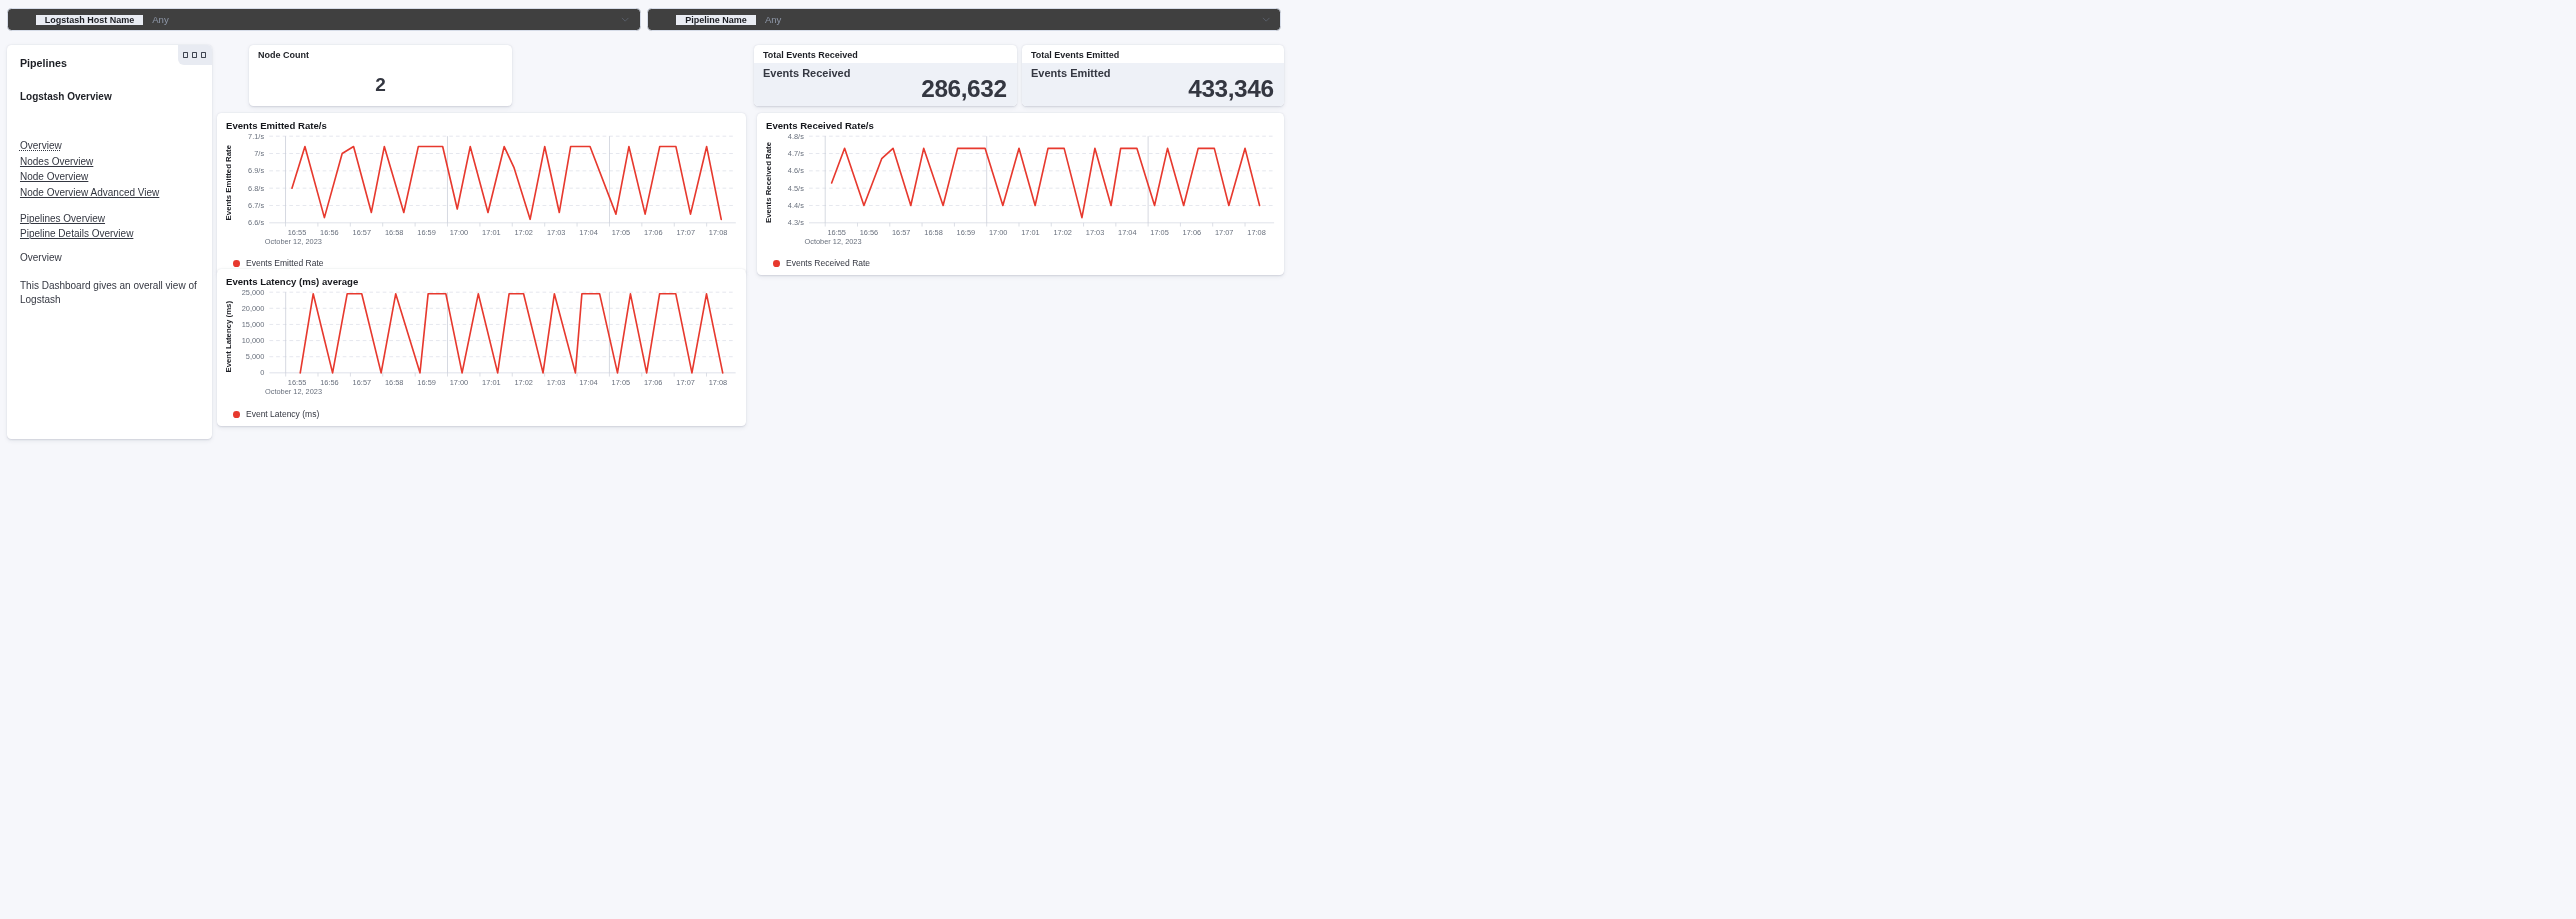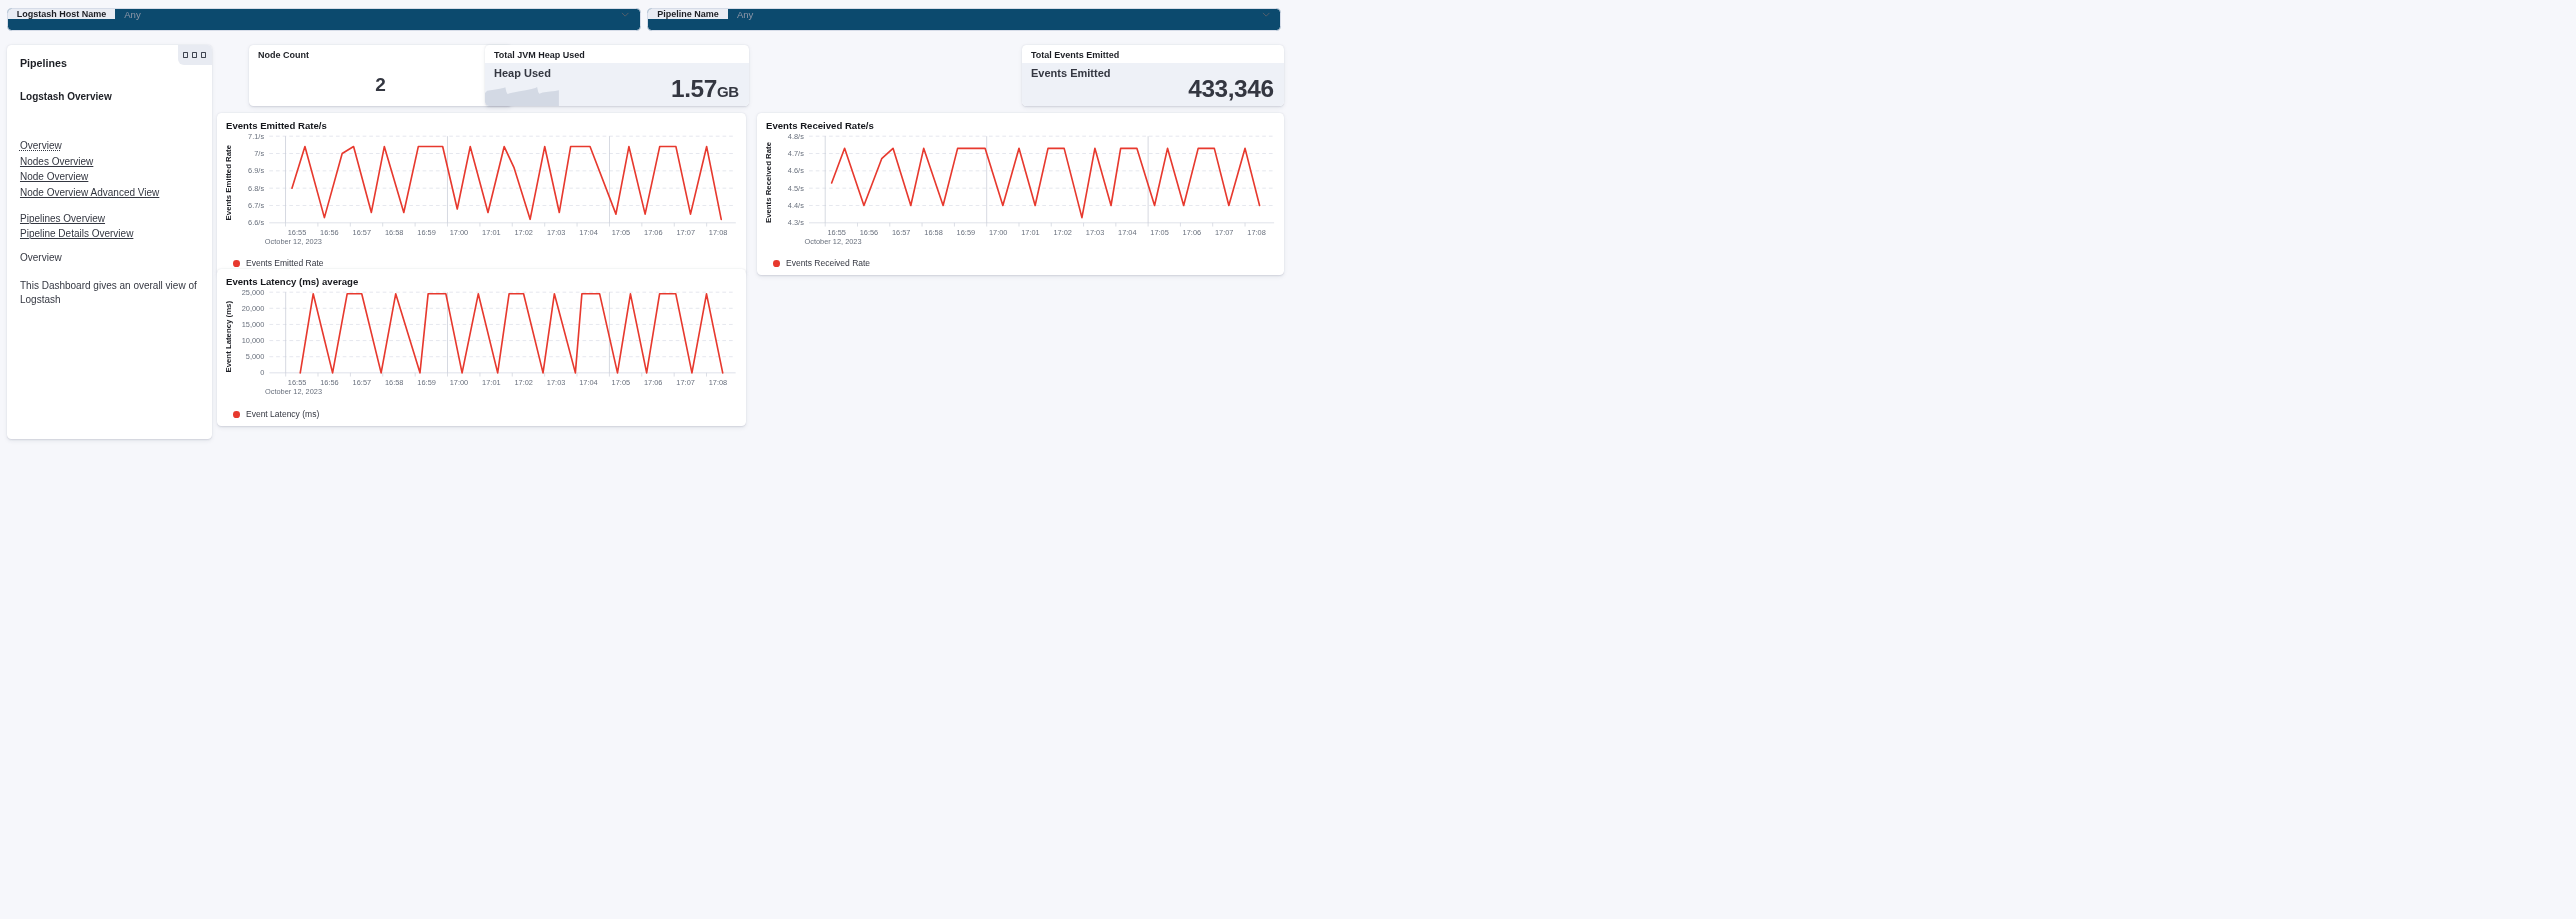--- a/index.html
+++ b/index.html
@@ -2,22 +2,22 @@
 <html style="font-size:12px"><head>
 <meta charset="utf-8">
 <style>
   * { margin:0; padding:0; box-sizing:border-box; }
   html,body { background:#f6f7fb; }
   body { font-family:"Liberation Sans", sans-serif; color:#343741; }
   .page { position:relative; width:1288px; height:460px; background:#f6f7fb; overflow:hidden; }
 
   
   .filters { position:absolute; left:6.7px; top:8.1px; right:6.7px; height:23px; display:flex; gap:6.7px; }
-  .filter-control { flex:1; display:flex; align-items:flex-start; background:#0c4a6e; border:0.7px solid #d6dce8;
-                    border-radius:4.4px; overflow:hidden; cursor:pointer; }
+  .filter-control { flex:1; display:flex; align-items:center; background:#404040; border:0.7px solid #d6dce8;
+                    border-radius:4.4px; overflow:hidden; cursor:pointer;padding-left:28px; }
   .filter-label { display:flex; align-items:center; padding:0 9px; background:#e9ecf3;
                   font-size:9px; font-weight:bold; color:#1d1f25; white-space:nowrap; }
   .filter-value { display:flex; align-items:center; padding:0 9px; font-size:9.6px; color:#8e97a8; flex:1; }
   .caret { display:flex; align-items:center; padding-right:9px; color:#5a606b; }
 
   
   .panel { position:absolute; background:#fff; border-radius:4.4px;
            box-shadow:0 0.7px 1.5px rgba(40,50,80,.12), 0 1.5px 4.4px rgba(40,50,80,.08); }
   .panel-title { padding:5.2px 9px 0 9px; font-size:9px; font-weight:bold; color:#1d1f25; }
   .chart-title { padding:6.7px 9px 0 9px; font-size:9.6px; font-weight:bold; color:#16181d; }
@@ -107,31 +107,28 @@
     <a class="nav-link">Pipeline Details Overview</a>
     <div class="nav-subheading">Overview</div>
     <div class="nav-desc">This Dashboard gives an overall view of Logstash</div>
   </div>
 
   <div class="panel" id="node-count-panel">
     <div class="panel-title">Node Count</div>
     <div class="big-number">2</div>
   </div>
 
-  <div class="panel" id="jvm-heap-panel">
-    <div class="panel-title">Total JVM Heap Used</div>
+
+  <div class="panel" id="events-received-panel">
+    <div class="panel-title">Total Events Received</div>
     <div class="metric-inner">
-      <svg id="heap-spark" viewBox="0 0 100 46" preserveAspectRatio="none">
-          <polygon points="0.00,28.52 3.00,25.30 12.00,23.92 20.00,22.54 26.00,21.16 27.50,20.70 29.00,27.14 30.50,29.67 35.00,28.29 45.00,26.45 55.00,24.61 63.00,23.00 68.00,21.62 70.50,20.24 72.00,27.14 73.50,29.44 78.00,27.83 88.00,26.45 95.00,25.76 100.00,24.84 100,46 0,46" fill="#d3d9e4"></polygon>
-        </svg>
-      <div class="metric-label">Heap Used</div>
-      <div class="metric-value"><span>1.57</span><span class="metric-unit">GB</span></div>
-    </div>
-  </div>
-
+      <div class="metric-label">Events Received</div>
+      <div class="metric-value">286,632</div>
+    </div>
+  </div>
 
   <div class="panel" id="events-emitted-panel">
     <div class="panel-title">Total Events Emitted</div>
     <div class="metric-inner">
       <div class="metric-label">Events Emitted</div>
       <div class="metric-value">433,346</div>
     </div>
   </div>
 
   <div class="panel" id="chart-emitted">

